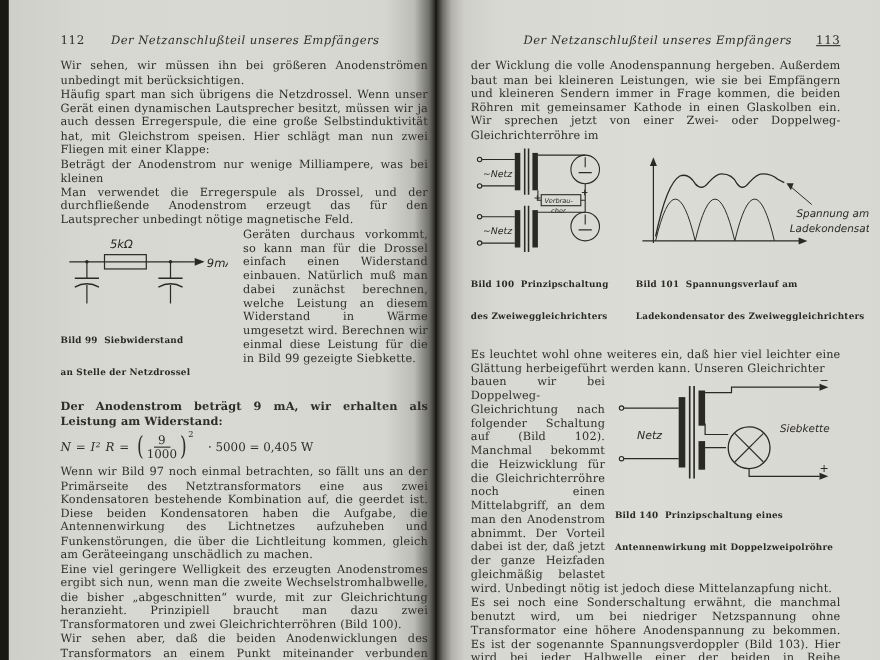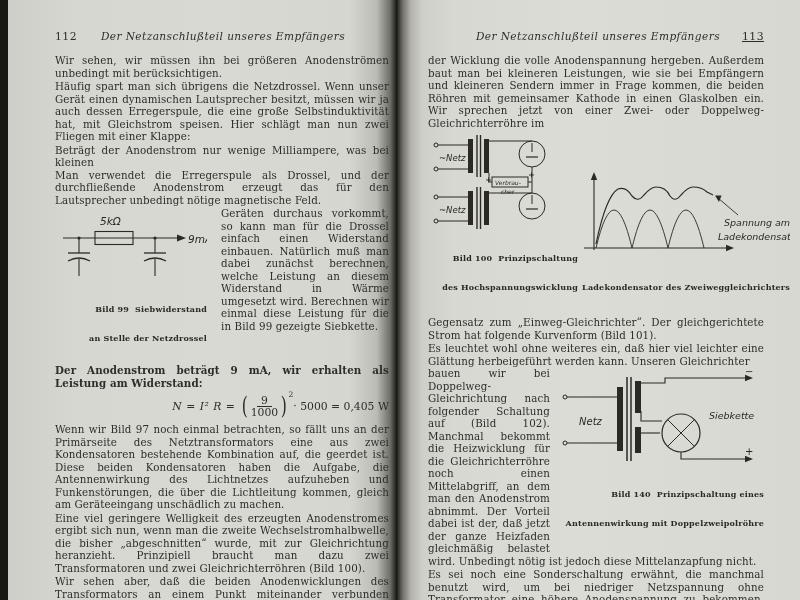--- a/index.html
+++ b/index.html
@@ -34,39 +34,39 @@
   }
   p.mb0{margin-bottom:0;}
   .clear-l{clear:left;font-weight:bold;}
   .clear-r{clear:right;}
 
   .fig{color:#2a2924;}
   .fig svg{display:block;}
   .fig-left-float{float:left;width:152px;margin:3px 14px 2px 0;}
   .fig-right-float{float:right;width:205px;margin:2px 0 3px 9px;}
   .fig-caption{
-    font-size:8px;font-weight:700;line-height:9.5px;text-align:right;
+    font-size:8px;font-weight:700;line-height:9.5px;text-align:left;
     white-space:pre-wrap;letter-spacing:.2px;margin-top:2px;
   }
   .figrow{display:flex;align-items:flex-end;width:362px;margin:4px 0 5px 0;}
   .figcol-100{width:150px;}
   .figcol-101{width:212px;}
 
   .figlab{font-family:"DejaVu Sans", sans-serif;font-style:italic;fill:#2a2924;}
 
   .formula{
-    display:flex;justify-content:flex-end;align-items:center;
+    display:flex;justify-content:flex-start;align-items:center;
     font-size:10.8px;margin:6px 0 5px 0;clear:left;
   }
   .f-lhs{font-style:italic;margin-right:5px;letter-spacing:.5px;}
   .f-paren{font-size:24px;font-weight:200;line-height:0.9;transform:scaleX(.65);display:inline-block;}
   .f-frac{display:inline-flex;flex-direction:column;align-items:center;line-height:11px;margin:0 1px;}
   .f-num{padding:0 4px;border-bottom:.8px solid #2e2d29;}
   .f-exp{font-size:7.5px;vertical-align:top;position:relative;top:-6px;}
-  .f-rhs{margin-left:0;}
+  .f-rhs{margin-left:13px;}
 
   svg line,svg path,svg circle,svg rect.o{stroke:#2a2924;fill:none;}
   svg .fill{fill:#2a2924;stroke:none;}
   svg .paperfill{fill:#d9d9d4;}
 </style>
 </head>
 <body>
 
 <div class="page page-left">
   <div class="content content-left">
@@ -179,46 +179,46 @@
           <path d="M61,40 V49 H64" stroke-width="1"></path>
           <path d="M61,92 V84 H91" stroke-width="1" opacity="0"></path>
           <rect class="o" x="64" y="44" width="36" height="10" stroke-width="1"></rect>
           <path d="M100,49 H104 M104,34 V60" stroke-width="1"></path>
           <path d="M58,47 h5 M60.5,44.5 v5 M101,42 h5 M103.5,39.5 v5" stroke-width="0.9"></path>
           <text class="figlab" x="67" y="51.5" font-size="6">Verbrau-</text>
           <text class="figlab" x="73" y="61" font-size="6">cher</text>
         </svg>
         <div class="fig-caption">
           <div>Bild 100  Prinzipschaltung</div>
-          <div>des Hochspannungswicklung</div>
+          <div>des Zweiweggleichrichters</div>
         </div>
       </div>
 
       <div class="fig figcol-101">
         <svg width="212" height="94" viewBox="0 0 212 94">
           <line x1="16" y1="82" x2="16" y2="10" stroke-width="1.1"></line>
           <polygon class="fill" points="12.8,12 16,4 19.2,12"></polygon>
           <line x1="6" y1="80" x2="150" y2="80" stroke-width="1.1"></line>
           <polygon class="fill" points="148,76.8 156,80 148,83.2"></polygon>
           <path d="M18,80 Q36,4 54,80" stroke-width="0.9"></path>
           <path d="M54,80 Q72,4 90,80" stroke-width="0.9"></path>
           <path d="M90,80 Q108,4 126,80" stroke-width="0.9"></path>
           <path d="M18,76 Q28,28 40,21 Q48,18 54,28 Q60,35 66,27 Q73,19 78,19 Q88,19 92,28 Q97,35 103,27 Q110,19 115,19 Q124,19 129,24 L135,27" stroke-width="1.2"></path>
           <line x1="160" y1="47" x2="140" y2="30" stroke-width="0.9"></line>
           <polygon class="fill" points="143.5,27.5 137,27.5 141,34"></polygon>
           <text class="figlab" x="146" y="58" font-size="9.5">Spannung am</text>
           <text class="figlab" x="140" y="72" font-size="9.5">Ladekondensator</text>
         </svg>
         <div class="fig-caption">
+          <div>Bild 101  Spannungsverlauf am</div>
           <div>Ladekondensator des Zweiweggleichrichters</div>
         </div>
       </div>
     </div>
 
-    <p class="body-p">Gegensatz zum „Einweg-Gleichrichter“. Der gleichgerichtete Strom hat folgende Kurvenform (Bild 101).</p>
     <p class="body-p mb0">Es leuchtet wohl ohne weiteres ein, daß hier viel leichter eine Glättung herbeigeführt werden kann. Unseren Gleichrichter</p>
 
     <div class="fig fig-right-float">
       <svg width="205" height="100" viewBox="0 0 205 100">
         <circle class="o" cx="6" cy="28" r="2" stroke-width="1"></circle>
         <circle class="o" cx="6" cy="74" r="2" stroke-width="1"></circle>
         <line x1="8" y1="28" x2="58" y2="28" stroke-width="1.1"></line>
         <line x1="8" y1="74" x2="58" y2="74" stroke-width="1.1"></line>
         <text class="figlab" x="20" y="56" font-size="10">Netz</text>
         <g>

